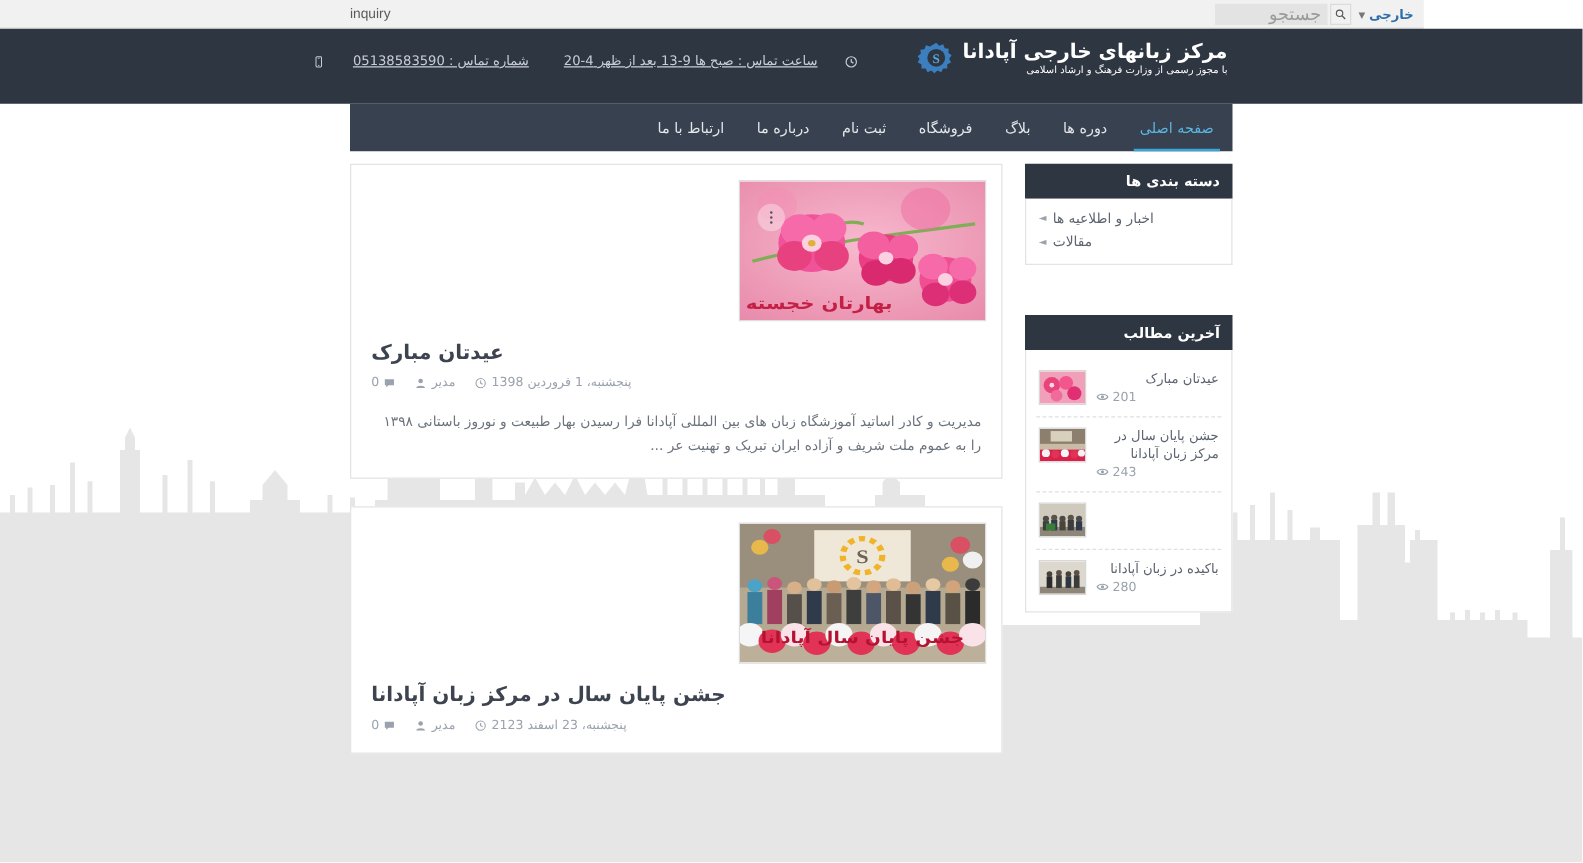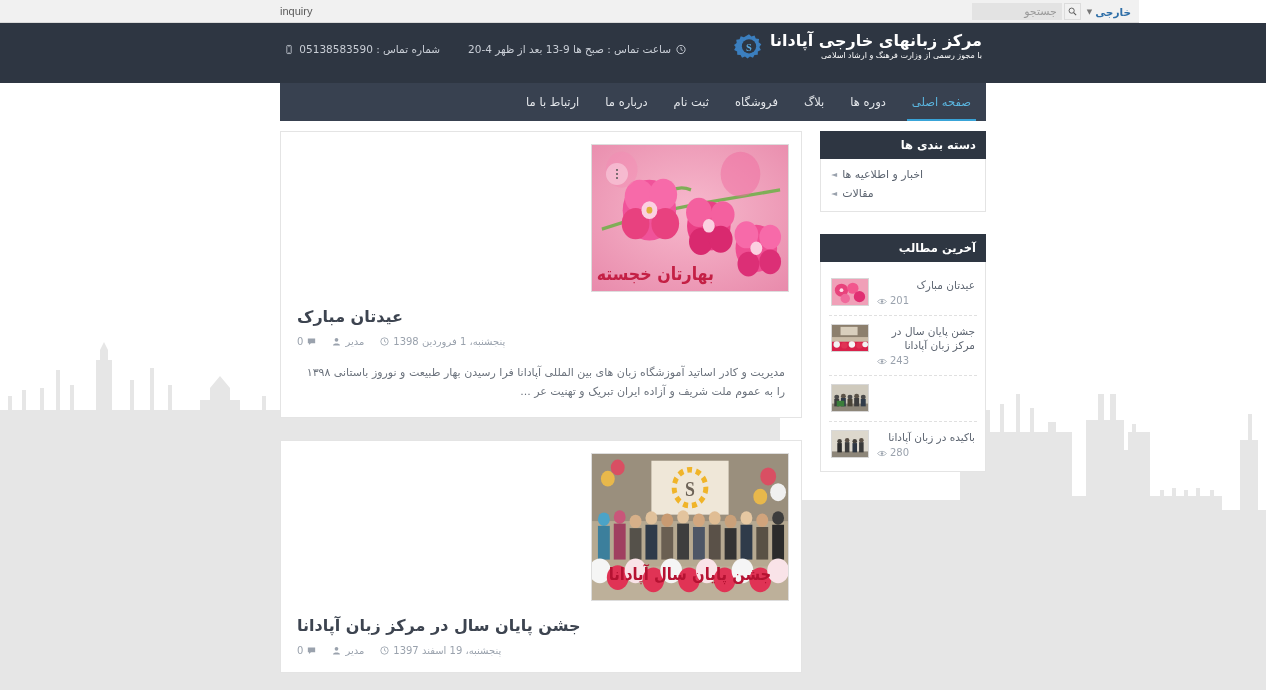--- a/index.html
+++ b/index.html
@@ -32,21 +32,21 @@
     margin-left: 6px; margin-right: 8px;
     display: flex; align-items: center; gap: 3px;
     cursor: pointer;
   }
   .lang-caret { font-size: 7px; color: #777; }
   .search-wrap {
     width: 90px; height: 17px; background: #e3e3e3;
     display: flex; align-items: center; justify-content: flex-start;
     padding: 0 5px; margin-right: 2px;
   }
-  .search-wrap span { font-size: 11px; color: #9a9a9a; }
+  .search-wrap span { font-size: 14px; color: #9a9a9a; }
   .search-btn {
     width: 17px; height: 17px; background: #f1f1f1; border: 1px solid #dcdcdc;
     display: flex; align-items: center; justify-content: center;
     cursor: pointer;
   }
   .search-btn svg { width: 9px; height: 9px; }
 
   
   .page-bg {
     position: absolute; top: 23px; left: 0; width: 1266px; height: 667px;
@@ -83,22 +83,22 @@
     white-space: nowrap;
   }
   .logo-mark { width: 30px; height: 30px; }
 
   .header-contacts {
     position: absolute; right: 300px; top: 20px;
     display: flex; align-items: center; gap: 28px;
     direction: rtl;
   }
   .contact-item {
-    display: flex; align-items: center; gap: 5px;
-    color: #c9ced6; font-size: 10.5px; white-space: nowrap;
+    display: flex; align-items: center; gap: 22px;
+    color: #c9ced6; font-size: 10.5px; white-space: nowrap; text-decoration: underline;
   }
   .contact-item svg { width: 10px; height: 11px; flex: none; }
 
   
   .nav-bar {
     position: absolute; top: 83px; left: 280px; width: 706px; height: 38px;
     background: #384150;
     z-index: 5;
   }
   .nav {
@@ -122,21 +122,21 @@
   .content {
     position: absolute; top: 131px; left: 280px; width: 706px;
     direction: rtl;
     display: flex; gap: 18px;
     z-index: 3;
   }
   .sidebar { width: 166px; flex: none; }
   .posts { width: 522px; flex: none; }
 
   
-  .widget { margin-bottom: 22px; border-radius: 22px; }
+  .widget { margin-bottom: 40px; border-radius: 22px; }
   .widget-head {
     background: #2e3642; color: #ffffff;
     font-size: 11.5px; font-weight: bold;
     padding: 7px 10px; text-align: right;
   }
   .widget-body {
     background: #ffffff;
     border: 1px solid #e4e4e4; border-top: none;
     padding: 6px 10px 8px;
   }
@@ -161,33 +161,33 @@
     overflow: hidden;
   }
   .mini-thumb svg { display: block; width: 100%; height: 100%; }
   .mini-meta { flex: 1; text-align: right; min-width: 0; }
   .mini-title {
     font-size: 10.5px; color: #5c6470; line-height: 14px;
   }
   .mini-views {
     font-size: 10px; color: #9aa2ad;
     margin-top: 3px;
-    display: flex; align-items: flex-end; justify-content: flex-end; gap: 3px;
+    display: flex; align-items: flex-start; justify-content: flex-end; gap: 3px;
   }
   .mini-views svg { width: 10px; height: 9px; }
 
   
   .post-card {
     background: #ffffff;
     border: 1px solid #e4e4e4;
     margin-bottom: 22px;
     padding: 12px 12px 16px;
   }
   .post-thumb {
-    width: 198px; height: 148px;
+    width: 198px; height: 113px;
     border: 1px solid #ddd;
     overflow: hidden; position: relative;
     margin-bottom: 14px;
   }
   .post-thumb svg { display: block; width: 100%; height: 100%; }
   .post-title {
     font-size: 16px; font-weight: bold; color: #3d4450;
     text-align: left; line-height: 22px;
     padding-left: 4px;
   }
@@ -611,21 +611,21 @@
           <span>0</span>
         </div>
         <div class="meta-item">
           <span>مدیر</span>
           <svg viewBox="0 0 16 16">
             <circle cx="8" cy="5" r="3.3" fill="#9aa2ad"></circle>
             <path d="M1.8 15 C1.8 10.5 14.2 10.5 14.2 15 Z" fill="#9aa2ad"></path>
           </svg>
         </div>
         <div class="meta-item">
-          <span>پنجشنبه، 19 اسفند 1397</span>
+          <span>پنجشنبه، 23 اسفند 2123</span>
           <svg viewBox="0 0 16 16">
             <circle cx="8" cy="8" r="6.6" fill="none" stroke="#9aa2ad" stroke-width="1.5"></circle>
             <path d="M8 4.2 L8 8 L10.8 9.6" fill="none" stroke="#9aa2ad" stroke-width="1.5"></path>
           </svg>
         </div>
       </div>
     </article>
 
   </main>
 </div>

